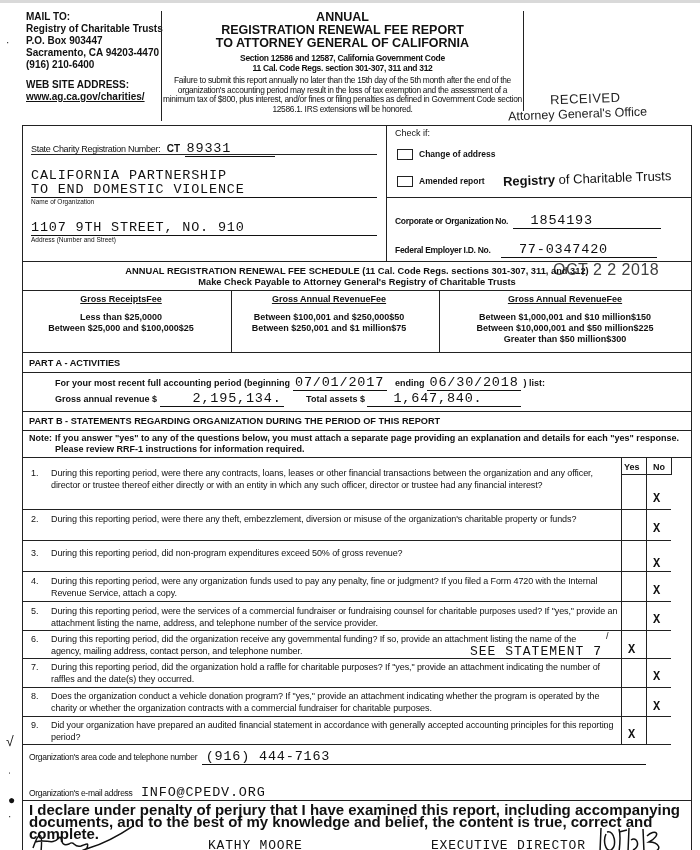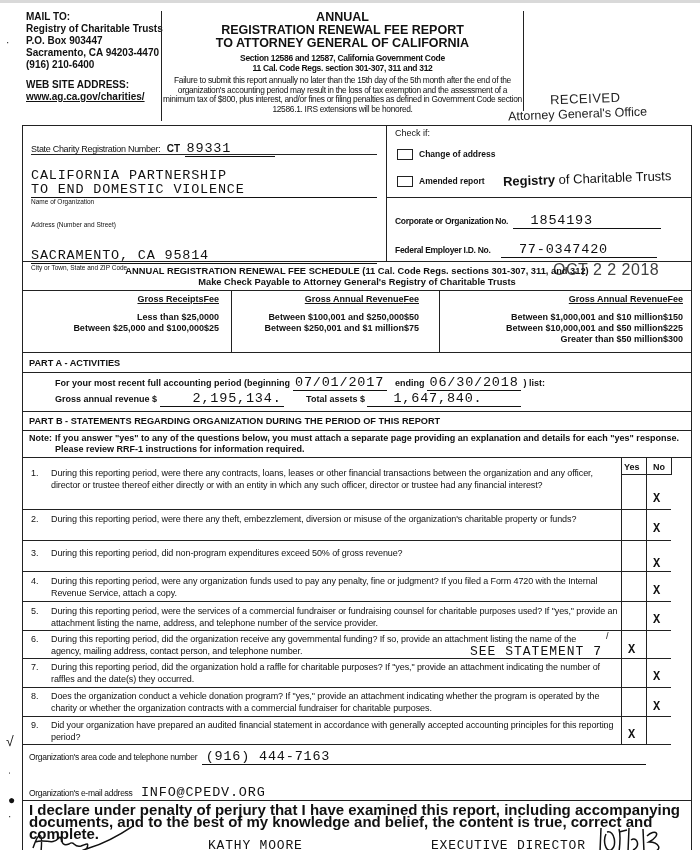--- a/index.html
+++ b/index.html
@@ -34,21 +34,21 @@
 
   .lbl-small { font-size: 6.5px; line-height: 7px; }
   .field-lbl { font-size: 9px; letter-spacing: -0.3px; }
   .typed { font-family: "Liberation Mono", monospace; font-size: 13.5px; letter-spacing: 0.8px; line-height: 14px; }
 
   .chk { display: inline-block; width: 16px; height: 11px; border: 1px solid #222; vertical-align: middle; margin-right: 6px; }
 
   .fee-title { font-size: 9.3px; font-weight: bold; text-align: center; line-height: 11px; }
   .fee-col { font-size: 9px; font-weight: bold; line-height: 11px; }
   .fee-col .hd { text-decoration: underline; margin-bottom: 7px; }
-  .fee-col .row { display: flex; justify-content: flex-end; }
+  .fee-col .row { display: flex; justify-content: center; }
 
   .sect-hd { font-size: 9.2px; font-weight: bold; }
   .q { font-size: 9px; line-height: 12px; letter-spacing: -0.1px; }
   .q .num { position: absolute; left: 8px; }
   .q .txt { position: absolute; left: 28px; width: 570px; }
   .ans { position: absolute; font-family: "Liberation Mono", monospace; font-weight: bold; font-size: 12px; }
   .decl { font-size: 15px; font-weight: bold; line-height: 12px; }
 </style>
 </head>
 <body>
@@ -91,27 +91,24 @@
     </div>
     <div class="abs" style="left:8px;top:28px;width:346px;height:1px;background:#222;"></div>
 
     <div class="abs" style="left:8px;top:43px;width:346px;">
       <div class="typed">CALIFORNIA PARTNERSHIP</div>
       <div class="typed ul">TO END DOMESTIC VIOLENCE</div>
       <div class="lbl-small">Name of Organization</div>
     </div>
 
     <div class="abs" style="left:8px;top:95px;width:346px;">
+      <div class="typed ul">1107 9TH STREET, NO. 910</div>
       <div class="lbl-small">Address (Number and Street)</div>
     </div>
 
-    <div class="abs" style="left:8px;top:123px;width:346px;">
-      <div class="typed ul">SACRAMENTO, CA  95814</div>
-      <div class="lbl-small">City or Town, State and ZIP Code</div>
-    </div>
 
     <div class="vline" style="left:363px;top:0;height:135px;"></div>
 
     <div class="abs" style="left:372px;top:2px;font-size:9px;">Check if:</div>
     <div class="abs" style="left:374px;top:23px;font-size:8.5px;font-weight:bold;">
       <span class="chk"></span><span>Change of address</span>
     </div>
     <div class="abs stamp3">OCT 2 2 2018</div>
     <div class="abs" style="left:374px;top:50px;font-size:8.5px;font-weight:bold;">
       <span class="chk"></span><span>Amended report</span>

